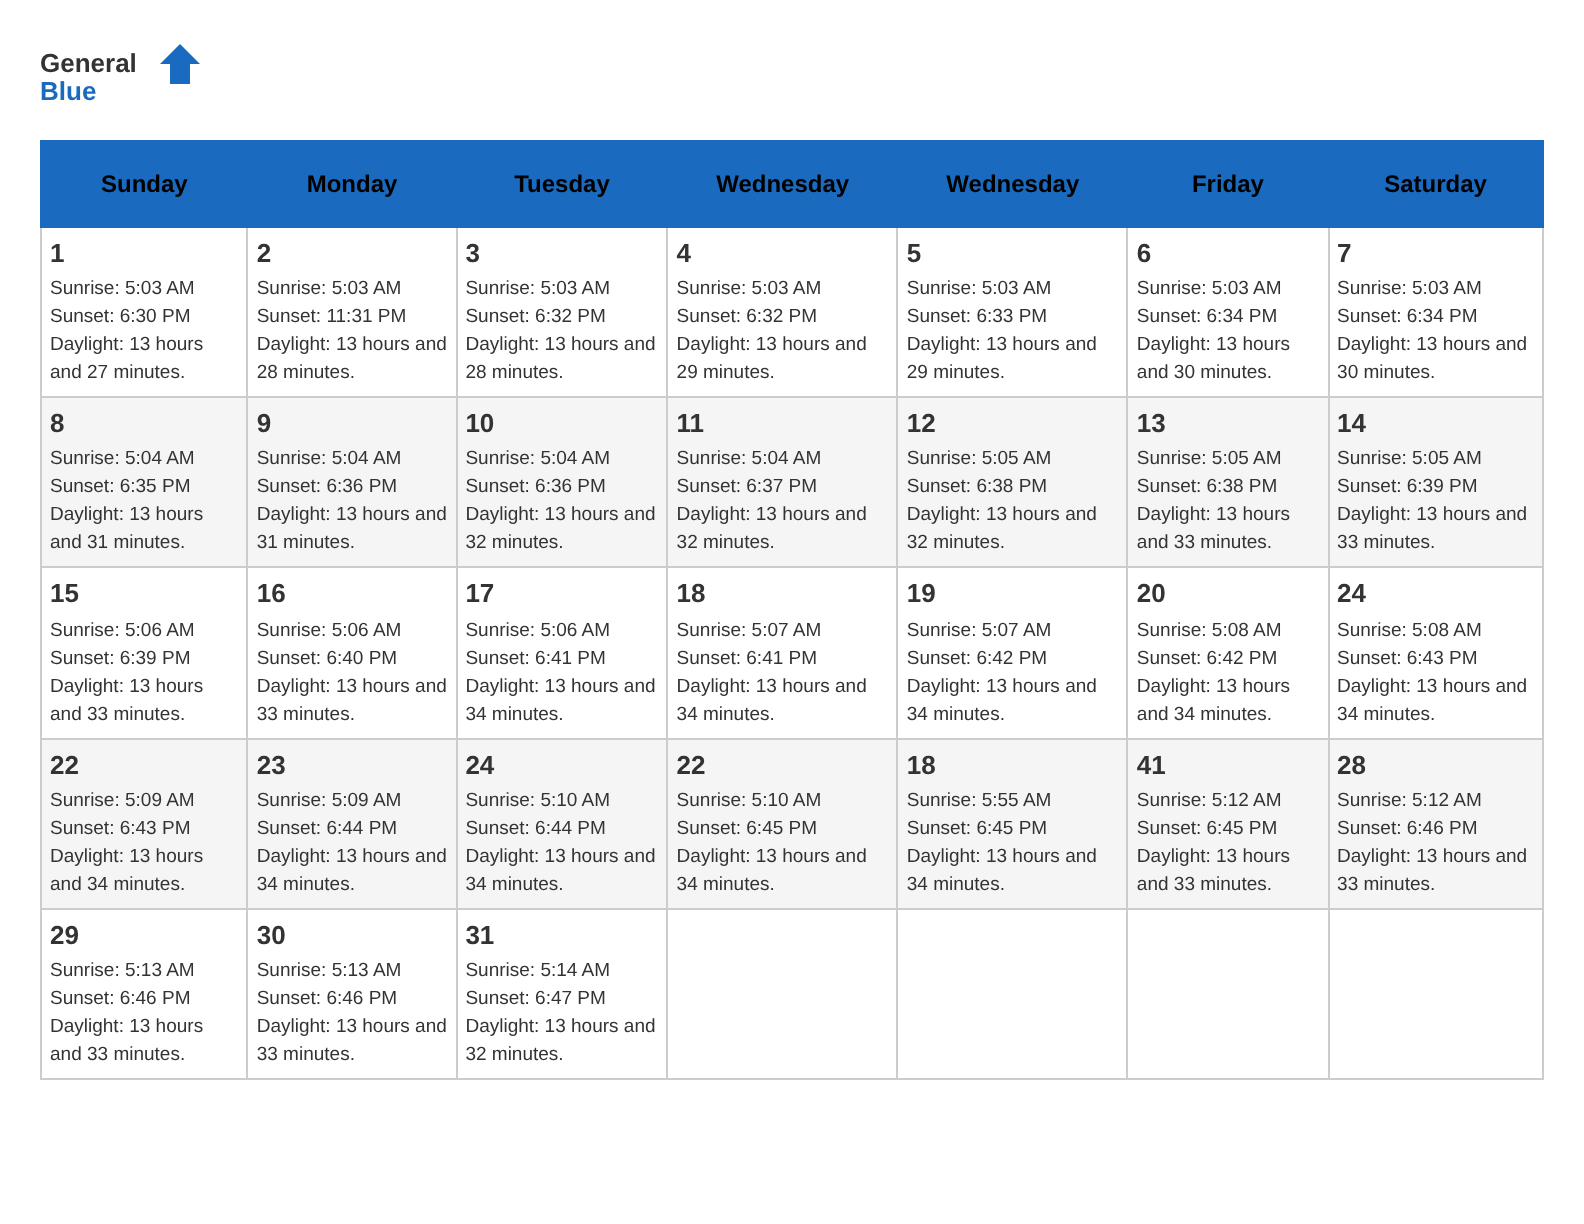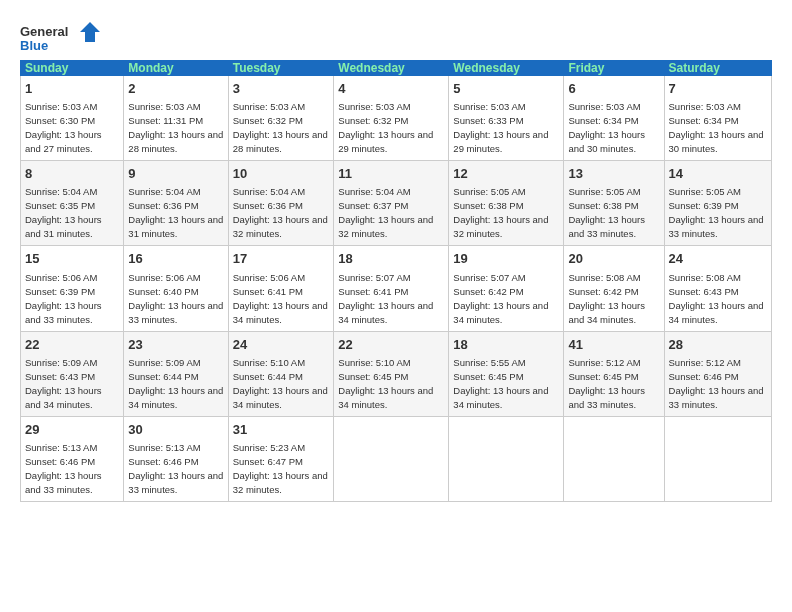--- a/index.html
+++ b/index.html
@@ -7,21 +7,21 @@
       font-family: Arial, sans-serif;
       background: #fff;
       width: 792px;
       min-height: 612px;
       padding: 20px;
     }
     .header-section {
       display: flex;
       justify-content: space-between;
       align-items: flex-start;
-      margin-bottom: 0;
+      margin-bottom: 10px;
     }
     .logo {
       display: flex;
       align-items: center;
       gap: 4px;
     }
     .title-section {
       text-align: right;
     }
     .main-title {
@@ -33,23 +33,23 @@
       font-size: 14px;
       color: #555;
     }
     table {
       width: 100%;
       border-collapse: collapse;
       font-size: 10px;
     }
     thead tr th {
       background-color: #1a6bbf;
-      color: #86efac;
-      padding: 0 4px;
-      text-align: left;
+      color: #000000;
+      padding: 14px 4px;
+      text-align: center;
       font-size: 12px;
       font-weight: bold;
       border: 1px solid #1a6bbf;
     }
     tbody tr td {
       border: 1px solid #ccc;
       padding: 4px 4px;
       vertical-align: top;
       color: #333;
       line-height: 1.4;
@@ -288,21 +288,21 @@
         <span class="cell-text">Daylight: 13 hours and 33 minutes.</span>
       </td>
         <td>
         <span class="day-num">30</span>
         <span class="cell-text">Sunrise: 5:13 AM</span><br>
         <span class="cell-text">Sunset: 6:46 PM</span><br>
         <span class="cell-text">Daylight: 13 hours and 33 minutes.</span>
       </td>
         <td>
         <span class="day-num">31</span>
-        <span class="cell-text">Sunrise: 5:23 AM</span><br>
+        <span class="cell-text">Sunrise: 5:14 AM</span><br>
         <span class="cell-text">Sunset: 6:47 PM</span><br>
         <span class="cell-text">Daylight: 13 hours and 32 minutes.</span>
       </td>
         <td class="empty-cell">&nbsp;</td>
         <td class="empty-cell">&nbsp;</td>
         <td class="empty-cell">&nbsp;</td>
         <td class="empty-cell">&nbsp;</td>
       </tr>
     </tbody>
 </table>

